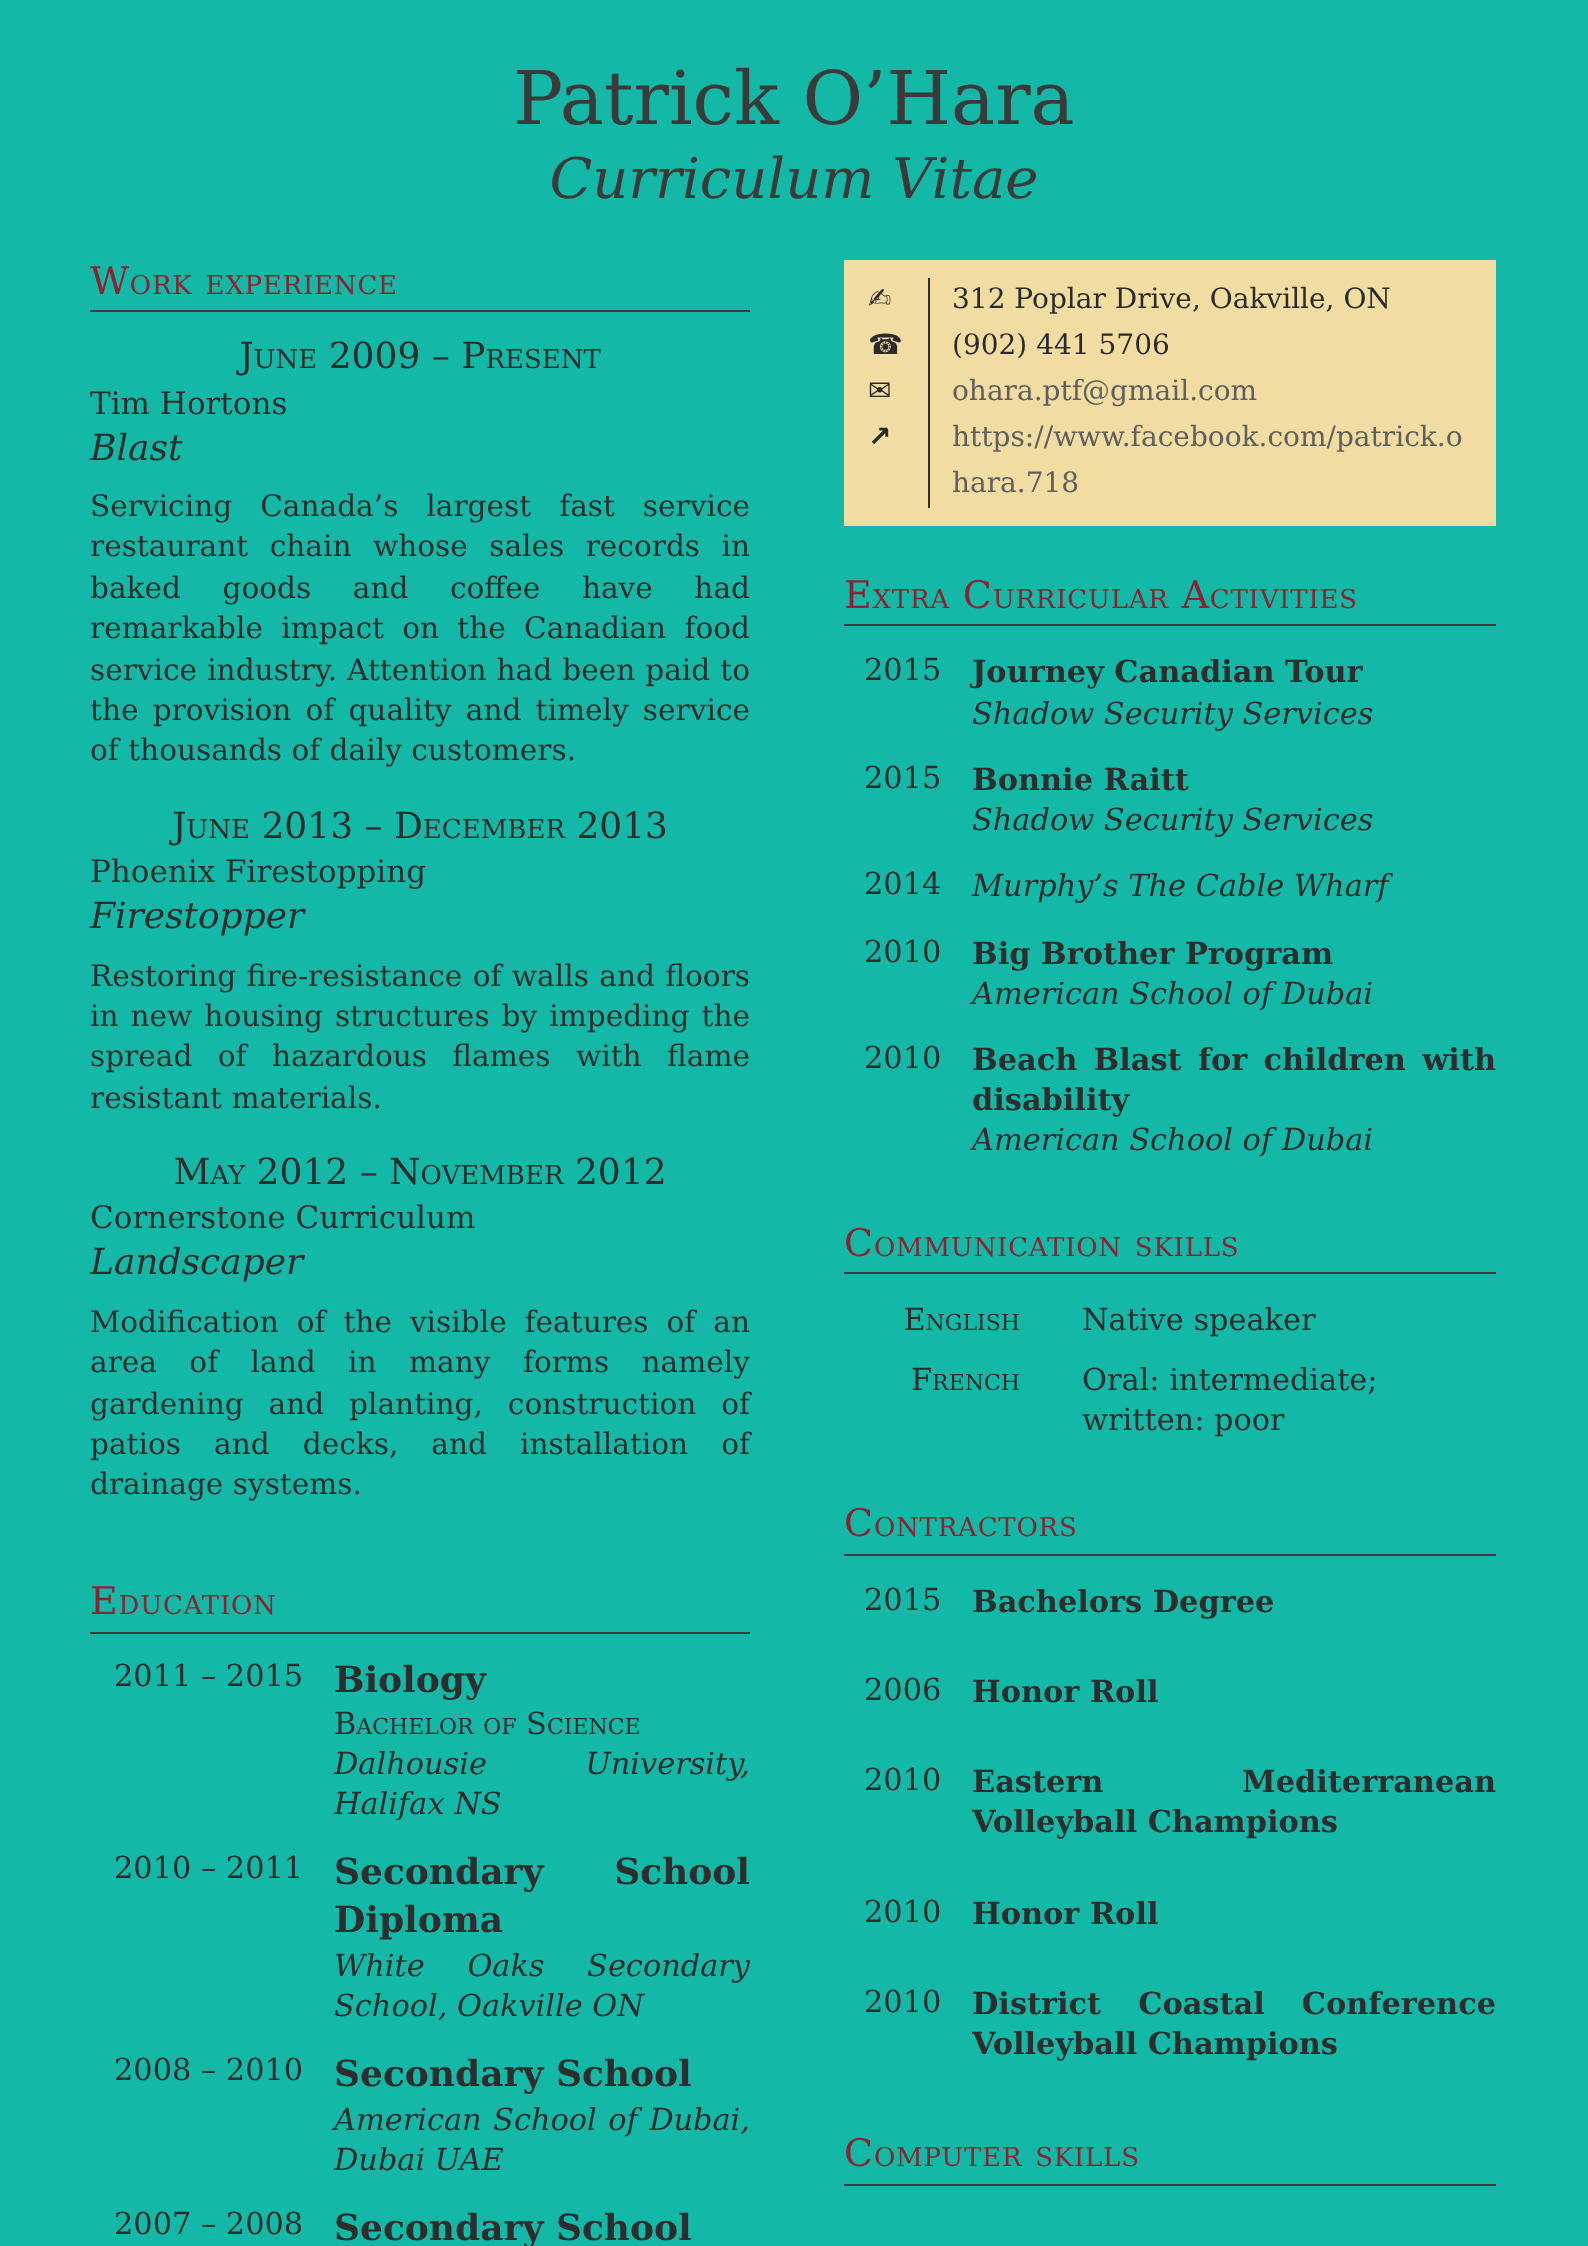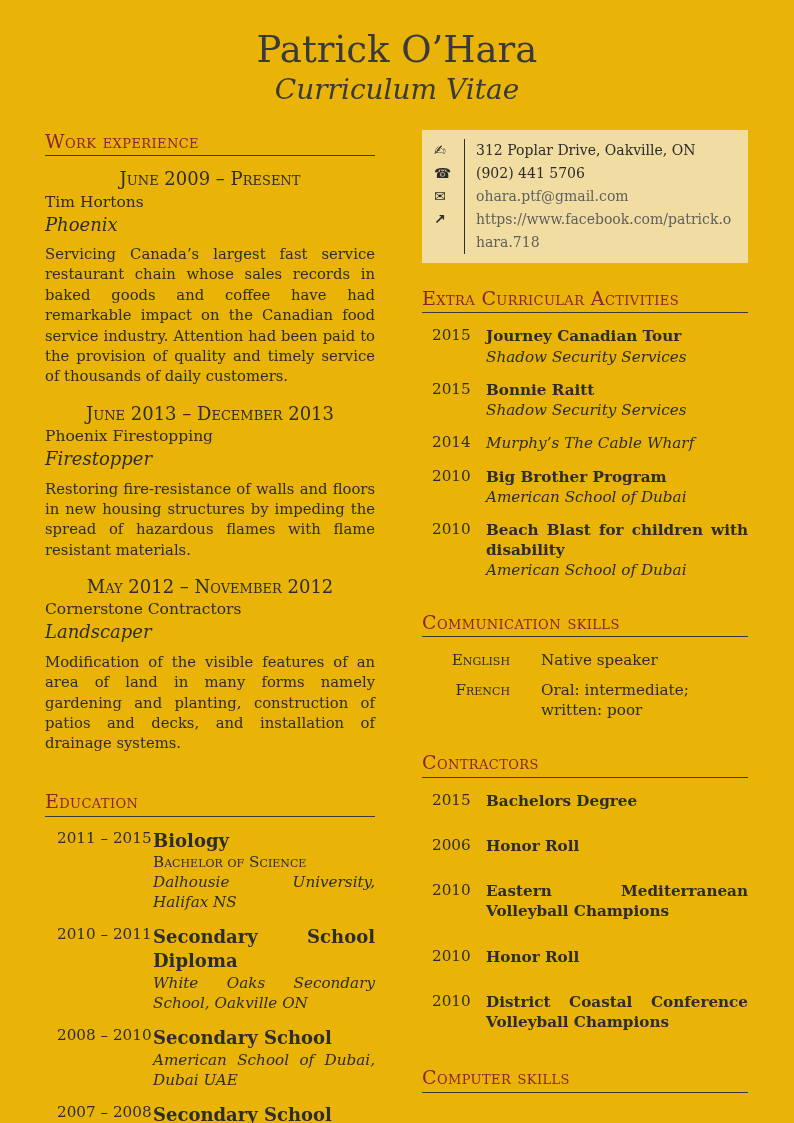--- a/index.html
+++ b/index.html
@@ -1,17 +1,17 @@
 <!DOCTYPE html>
 <html lang="en"><head>
 <meta charset="utf-8">
 <style>
   html,body { margin:0; padding:0; background:#ffffff; }
   body { font-family:"DejaVu Serif","Liberation Serif",serif; color:#2d2d2d; }
-  .page { position:relative; width:794px; height:1123px; margin:0 auto; background:#eab308; overflow:hidden; }
+  .page { position:relative; width:794px; height:1123px; margin:0 auto; background:#14b8a6; overflow:hidden; }
 
   
   .cv-header { text-align:center; padding-top:30px; }
   .cv-name { font-size:37px; line-height:1.1; color:#3a3a3a; }
   .cv-subtitle { font-size:28px; font-style:italic; color:#3a3a3a; margin-top:2px; }
 
   
   .columns { display:flex; margin:24px 46px 0 45px; }
   .col-left { width:330px; flex:none; }
   .col-gap { width:47px; flex:none; }
@@ -26,21 +26,21 @@
   .job { margin-top:11px; margin-bottom:15px; }
   .job-dates { font-variant:small-caps; font-size:18px; text-align:center; color:#2d2d2d; line-height:1.35; }
   .job-company { font-size:15.5px; line-height:1.35; }
   .job-role { font-size:18px; font-style:italic; line-height:1.3; }
   .job-desc { margin:8px 0 0 0; font-size:14.8px; line-height:1.38; text-align:justify;
               hyphens:auto; -webkit-hyphens:auto; color:#2d2d2d; }
 
   
   .edu-section { margin-top:36px; }
   .edu-rows { margin-top:12px; }
-  .edu-row { display:grid; grid-template-columns:108px 1fr; margin-bottom:13px; }
+  .edu-row { display:grid; grid-template-columns:108px 1fr; column-gap:14px; margin-bottom:13px; }
   .edu-years { font-size:15.2px; padding-left:12px; white-space:nowrap; }
   .edu-title { font-size:18px; font-weight:bold; text-align:justify; line-height:1.32; }
   .edu-degree { font-variant:small-caps; font-size:15.2px; line-height:1.32; }
   .edu-degree:empty { display:none; }
   .edu-school { font-size:15.2px; font-style:italic; text-align:justify; line-height:1.32; }
 
   
   .contact-box { background:#f1dda1; padding:9px 10px 9px 12px; }
   .contact-grid { display:grid; grid-template-columns:30px 1fr; }
   .ci { font-family:"DejaVu Sans","Liberation Sans",sans-serif; font-size:14px; color:#2b2b2b;
@@ -85,34 +85,34 @@
   <div class="columns">
 
     <div class="col-left">
 
       <section>
         <h2 class="sec">Work experience</h2>
 
         <div class="job">
           <div class="job-dates">June 2009 – Present</div>
           <div class="job-company">Tim Hortons</div>
-          <div class="job-role">Phoenix</div>
+          <div class="job-role">Blast</div>
           <p class="job-desc">Servicing Canada’s largest fast service restaurant chain whose sales records in baked goods and coffee have had remarkable impact on the Canadian food service industry. Attention had been paid to the provision of quality and timely service of thousands of daily customers.</p>
         </div>
 
         <div class="job">
           <div class="job-dates">June 2013 – December 2013</div>
           <div class="job-company">Phoenix Firestopping</div>
           <div class="job-role">Firestopper</div>
           <p class="job-desc">Restoring fire-resistance of walls and floors in new housing structures by impeding the spread of hazardous flames with flame resistant materials.</p>
         </div>
 
         <div class="job">
           <div class="job-dates">May 2012 – November 2012</div>
-          <div class="job-company">Cornerstone Contractors</div>
+          <div class="job-company">Cornerstone Curriculum</div>
           <div class="job-role">Landscaper</div>
           <p class="job-desc">Modification of the visible features of an area of land in many forms namely gardening and planting, construction of patios and decks, and installation of drainage systems.</p>
         </div>
       </section>
 
       <section class="edu-section">
         <h2 class="sec">Education</h2>
         <div class="edu-rows">
 
           <div class="edu-row">

